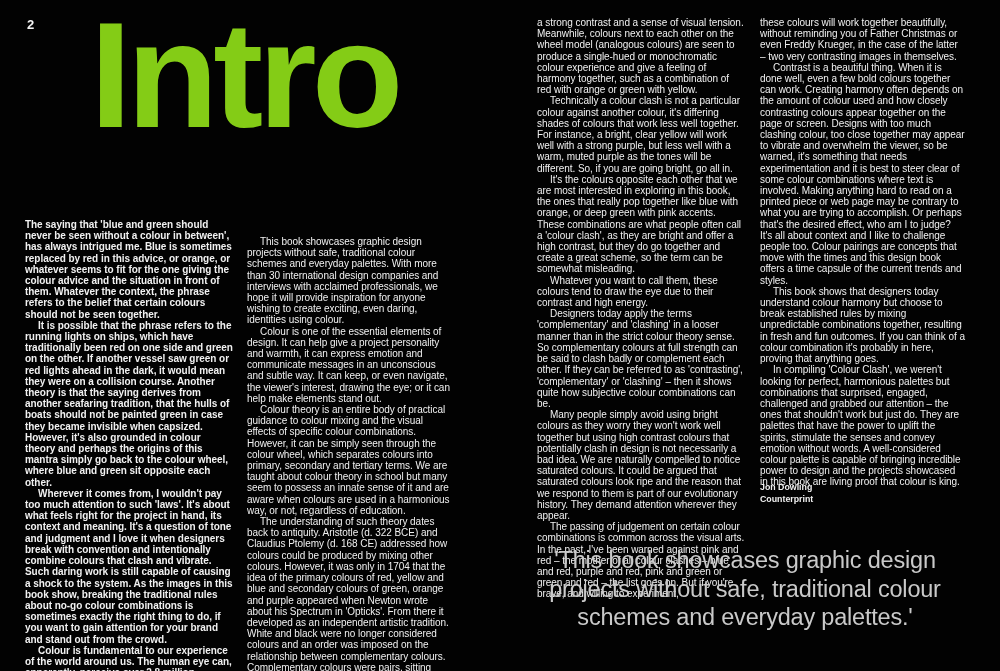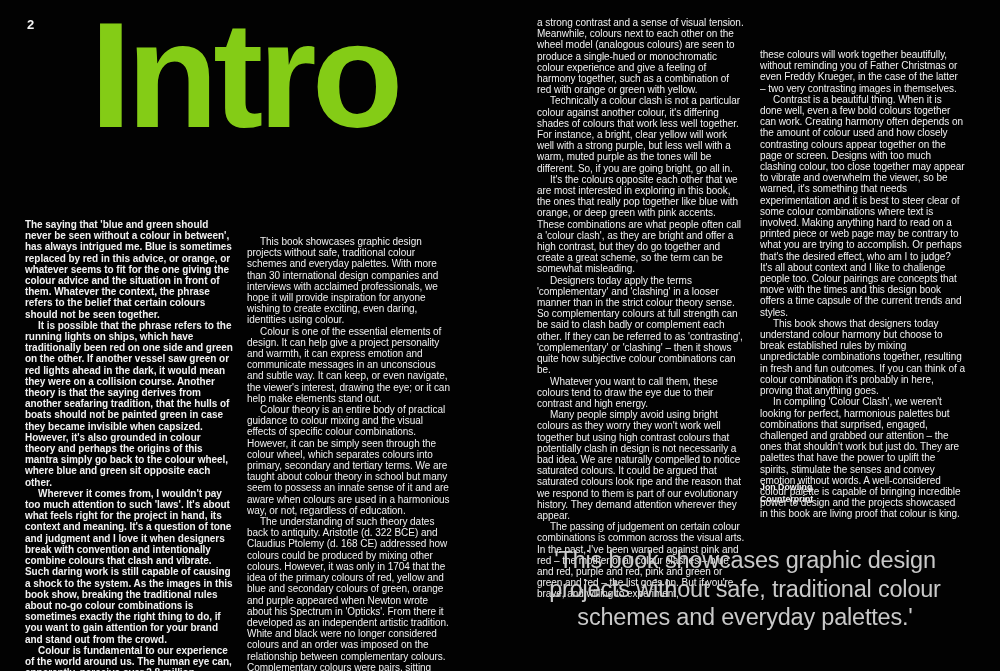--- a/index.html
+++ b/index.html
@@ -47,21 +47,21 @@
   .col p {
     margin: 0;
     text-indent: 13px;
   }
   .col p.flush {
     text-indent: 0;
   }
   .col-l1 { left: 25px;  top: 219px; width: 208px; font-weight: bold; }
   .col-l2 { left: 247px; top: 236px; width: 206px; }
   .col-r1 { left: 537px; top: 17px;  width: 208px; }
-  .col-r2 { left: 760px; top: 17px;  width: 205px; margin-top: 32px; }
+  .col-r2 { left: 760px; top: 17px;  width: 205px; }
   .signature {
     position: absolute;
     left: 760px;
     top: 481px;
     color: #f1f1f1;
     font-size: 8.8px;
     line-height: 12px;
     font-weight: bold;
   }
   .pull-quote {
@@ -97,22 +97,22 @@
     <p>This book showcases graphic design projects without safe, traditional colour schemes and everyday palettes. With more than 30 international design companies and interviews with acclaimed professionals, we hope it will provide inspiration for anyone wishing to create exciting, even daring, identities using colour.</p>
     <p>Colour is one of the essential elements of design. It can help give a project personality and warmth, it can express emotion and communicate messages in an unconscious and subtle way. It can keep, or even navigate, the viewer's interest, drawing the eye; or it can help make elements stand out.</p>
     <p>Colour theory is an entire body of practical guidance to colour mixing and the visual effects of specific colour combinations. However, it can be simply seen through the colour wheel, which separates colours into primary, secondary and tertiary terms. We are taught about colour theory in school but many seem to possess an innate sense of it and are aware when colours are used in a harmonious way, or not, regardless of education.</p>
     <p>The understanding of such theory dates back to antiquity. Aristotle (d. 322 BCE) and Claudius Ptolemy (d. 168 CE) addressed how colours could be produced by mixing other colours. However, it was only in 1704 that the idea of the primary colours of red, yellow and blue and secondary colours of green, orange and purple appeared when Newton wrote about his Spectrum in 'Opticks'. From there it developed as an independent artistic tradition. White and black were no longer considered colours and an order was imposed on the relationship between complementary colours. Complementary colours were pairs, sitting opposite each other on the colour wheel – for example, blue and orange or red and green. Such colours were found to resonate strongly with each other.</p>
   </div>
 
   <div class="col col-r1">
     <p class="flush">a strong contrast and a sense of visual tension. Meanwhile, colours next to each other on the wheel model (analogous colours) are seen to produce a single-hued or monochromatic colour experience and give a feeling of harmony together, such as a combination of red with orange or green with yellow.</p>
     <p>Technically a colour clash is not a particular colour against another colour, it's differing shades of colours that work less well together. For instance, a bright, clear yellow will work well with a strong purple, but less well with a warm, muted purple as the tones will be different. So, if you are going bright, go all in.</p>
     <p>It's the colours opposite each other that we are most interested in exploring in this book, the ones that really pop together like blue with orange, or deep green with pink accents. These combinations are what people often call a 'colour clash', as they are bright and offer a high contrast, but they do go together and create a great scheme, so the term can be somewhat misleading.</p>
+    <p>Whatever you want to call them, these colours tend to draw the eye due to their contrast and high energy.</p>
     <p>Designers today apply the terms 'complementary' and 'clashing' in a looser manner than in the strict colour theory sense. So complementary colours at full strength can be said to clash badly or complement each other. If they can be referred to as 'contrasting', 'complementary' or 'clashing' – then it shows quite how subjective colour combinations can be.</p>
-    <p>Whatever you want to call them, these colours tend to draw the eye due to their contrast and high energy.</p>
     <p>Many people simply avoid using bright colours as they worry they won't work well together but using high contrast colours that potentially clash in design is not necessarily a bad idea. We are naturally compelled to notice saturated colours. It could be argued that saturated colours look ripe and the reason that we respond to them is part of our evolutionary history. They demand attention wherever they appear.</p>
     <p>The passing of judgement on certain colour combinations is common across the visual arts. In the past, I've been warned against pink and red – the mother of all colour clashes – blue and red, purple and red, pink and green or green and red – the list goes on. But if you're brave, and willing to experiment,</p>
   </div>
 
   <div class="col col-r2">
     <p class="flush">these colours will work together beautifully, without reminding you of Father Christmas or even Freddy Krueger, in the case of the latter – two very contrasting images in themselves.</p>
     <p>Contrast is a beautiful thing. When it is done well, even a few bold colours together can work. Creating harmony often depends on the amount of colour used and how closely contrasting colours appear together on the page or screen. Designs with too much clashing colour, too close together may appear to vibrate and overwhelm the viewer, so be warned, it's something that needs experimentation and it is best to steer clear of some colour combinations where text is involved. Making anything hard to read on a printed piece or web page may be contrary to what you are trying to accomplish. Or perhaps that's the desired effect, who am I to judge? It's all about context and I like to challenge people too. Colour pairings are concepts that move with the times and this design book offers a time capsule of the current trends and styles.</p>
     <p>This book shows that designers today understand colour harmony but choose to break established rules by mixing unpredictable combinations together, resulting in fresh and fun outcomes. If you can think of a colour combination it's probably in here, proving that anything goes.</p>
     <p>In compiling 'Colour Clash', we weren't looking for perfect, harmonious palettes but combinations that surprised, engaged, challenged and grabbed our attention – the ones that shouldn't work but just do. They are palettes that have the power to uplift the spirits, stimulate the senses and convey emotion without words. A well-considered colour palette is capable of bringing incredible power to design and the projects showcased in this book are living proof that colour is king.</p>
   </div>

